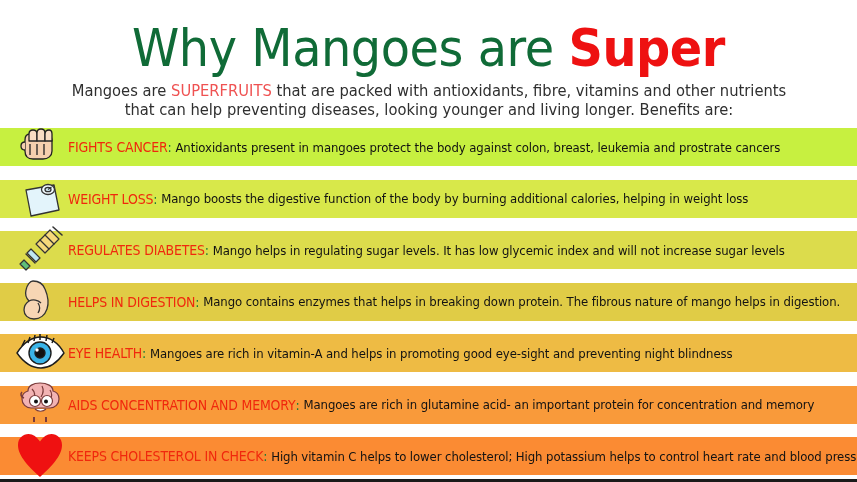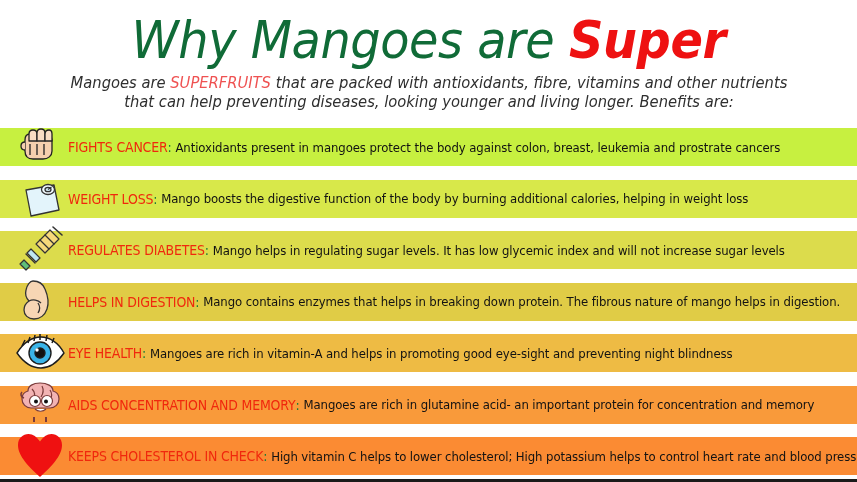--- a/index.html
+++ b/index.html
@@ -18,23 +18,22 @@
     width: 857px;
     height: 482px;
     position: relative;
     background: #ffffff;
     box-sizing: border-box;
     border-bottom: 3px solid #1a1a1a;
   }
 
   
   .header {
-    padding-top: 10px;
+    padding-top: 18px;
     text-align: center;
-    font-style: italic;
   }
   .title {
     font-size: 52px;
     line-height: 60px;
     font-weight: normal;
     letter-spacing: -0.5px;
     margin: 0;
     white-space: nowrap;
     font-family: "DejaVu Sans", sans-serif;
     transform: scaleX(0.92);

